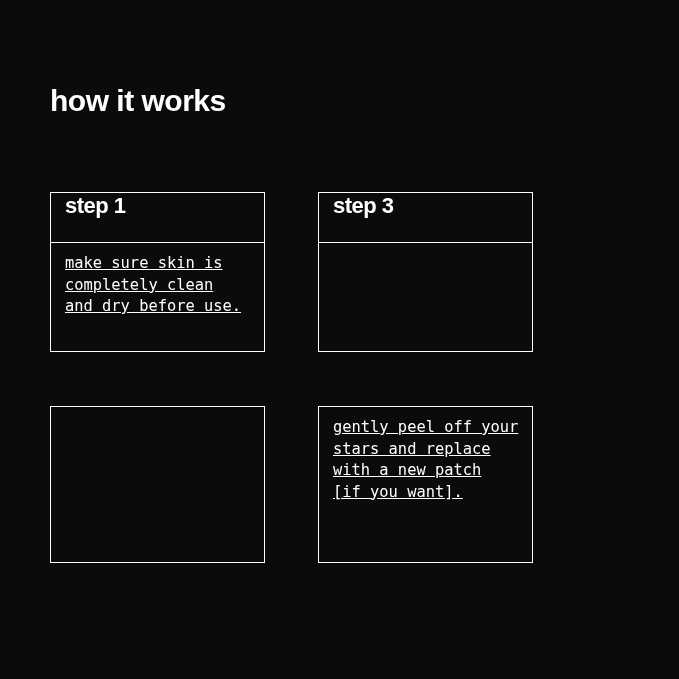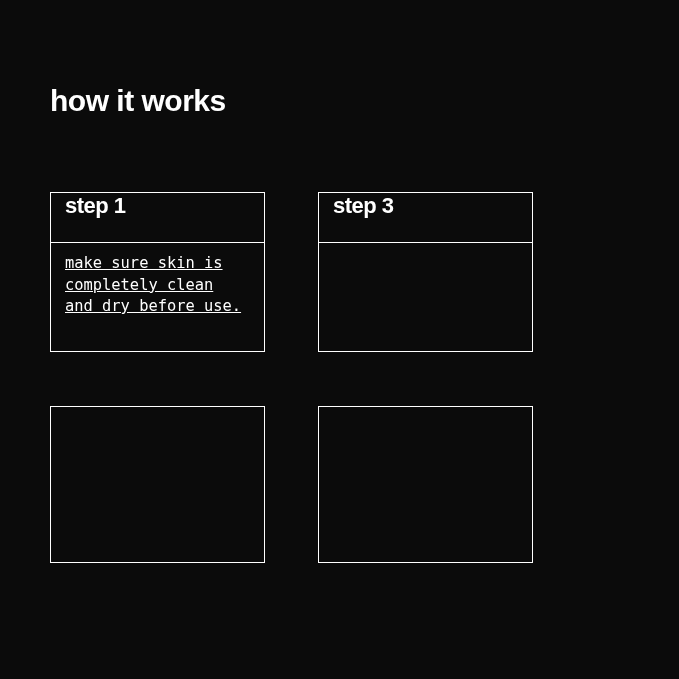--- a/index.html
+++ b/index.html
@@ -88,16 +88,20 @@
     <div class="card">
       <div class="card-header">
         <span class="card-label">step 3</span>
       </div>
     </div>
 
     <div class="card">
     </div>
 
     <div class="card">
+      <div class="card-body">gently peel off your
+stars and replace
+with a new patch
+[if you want].</div>
     </div>
 
   </div>
 </div>
 
 </body></html>

